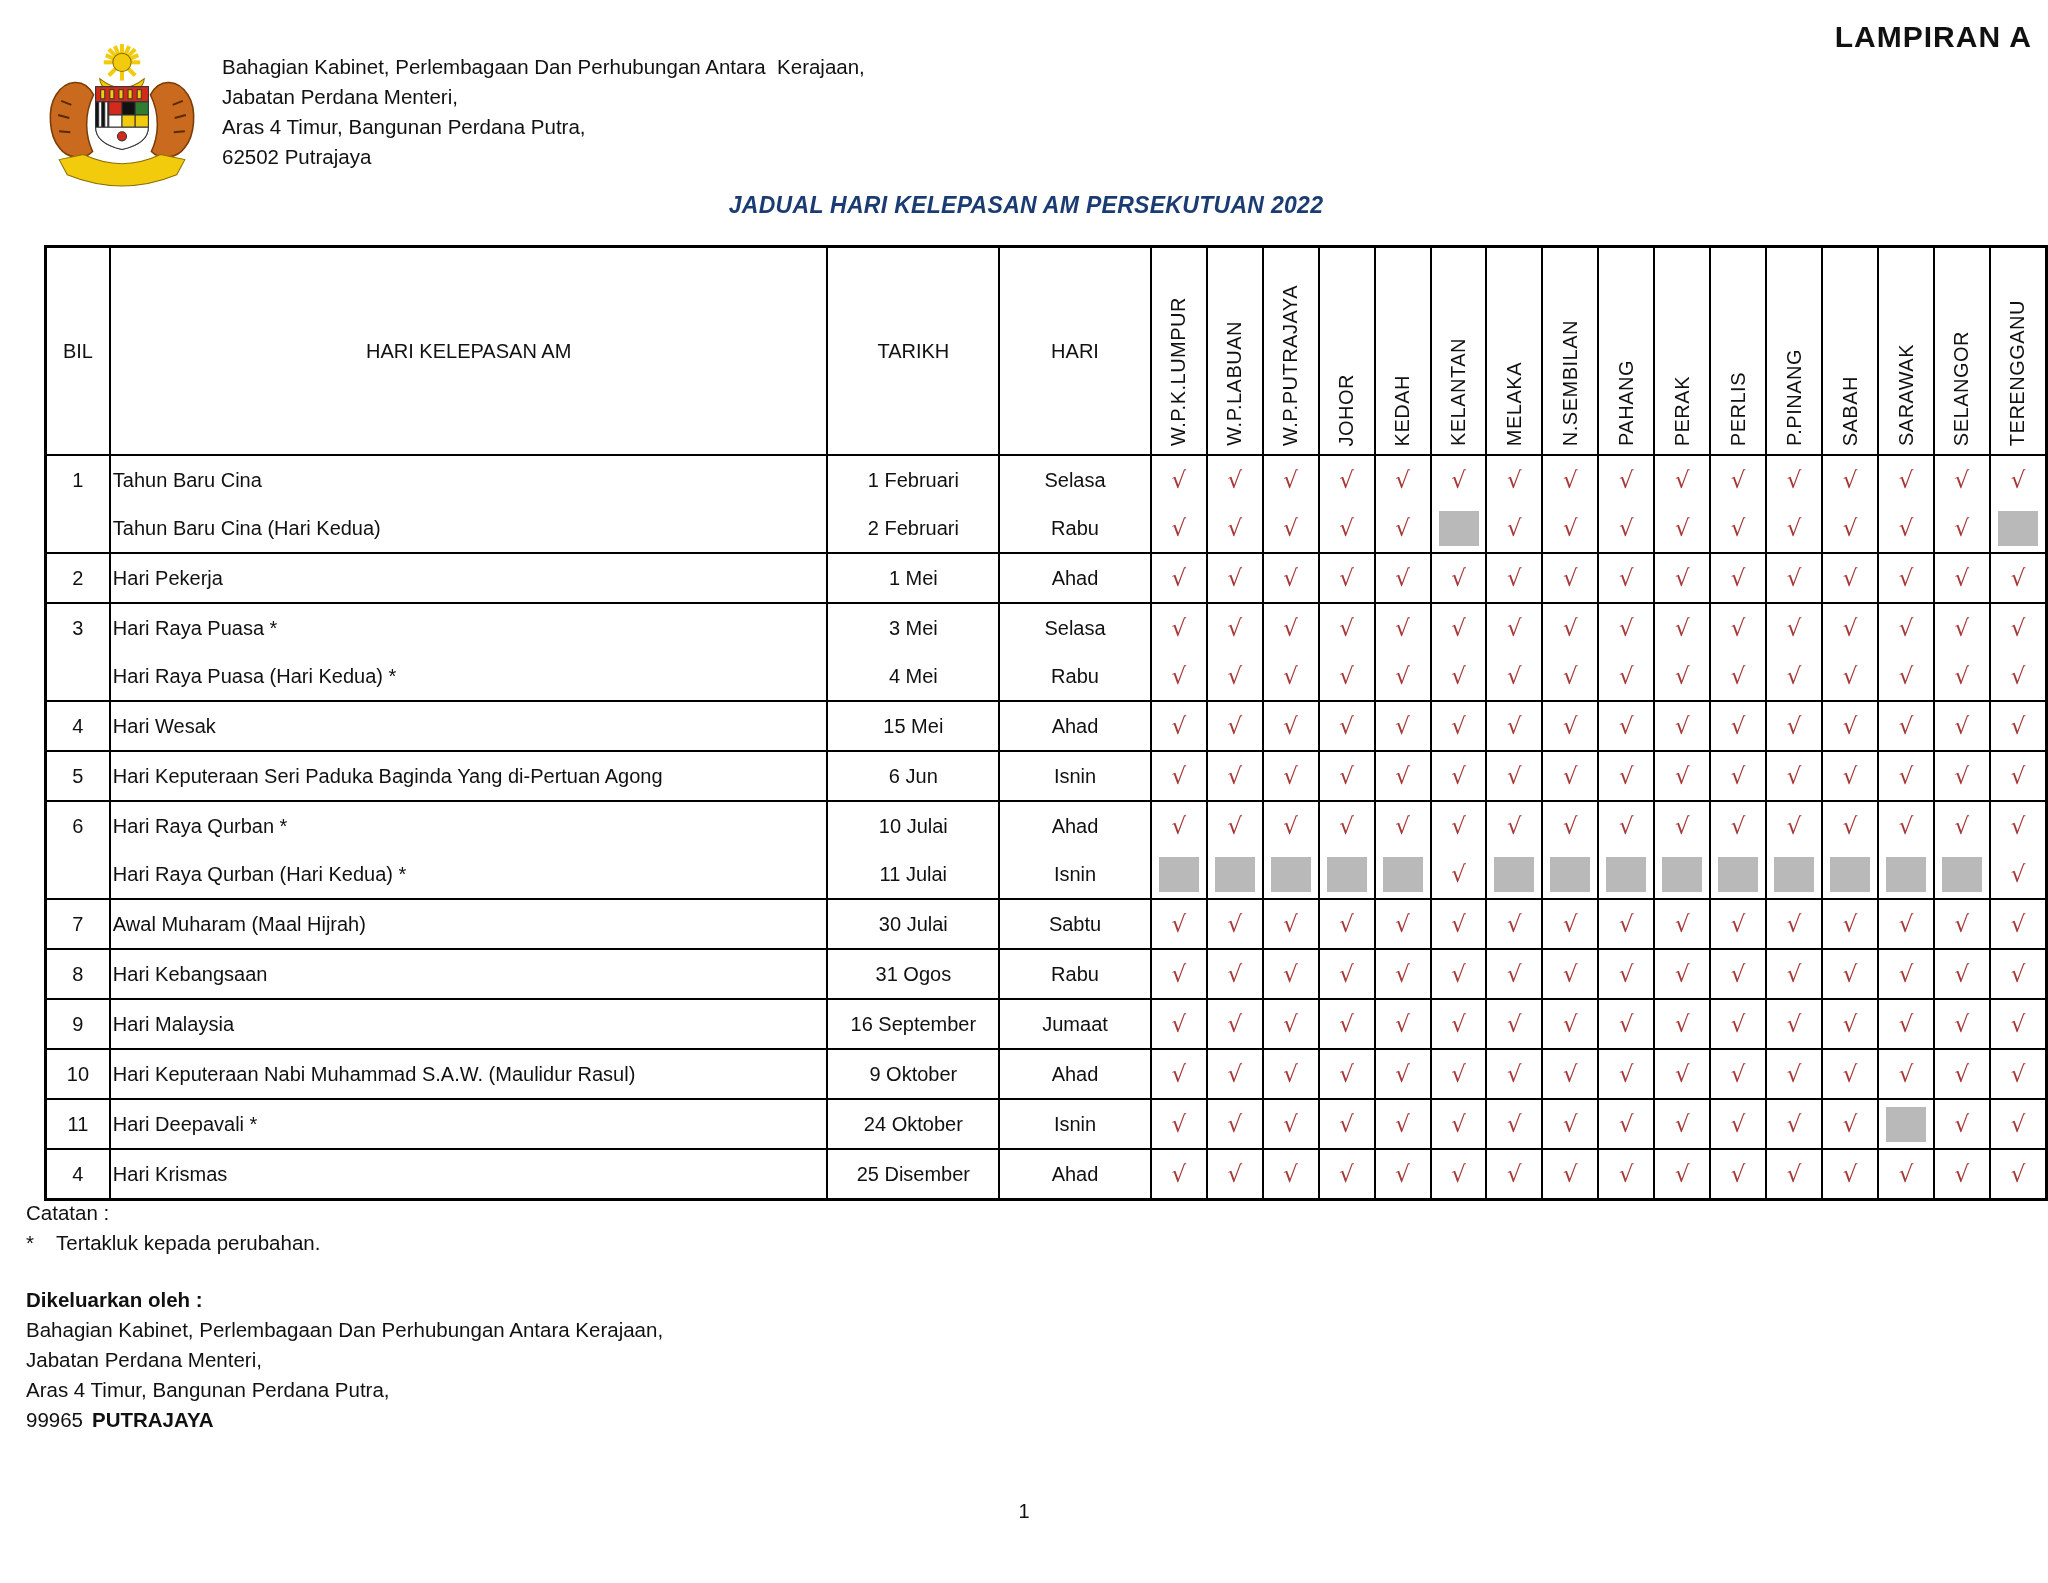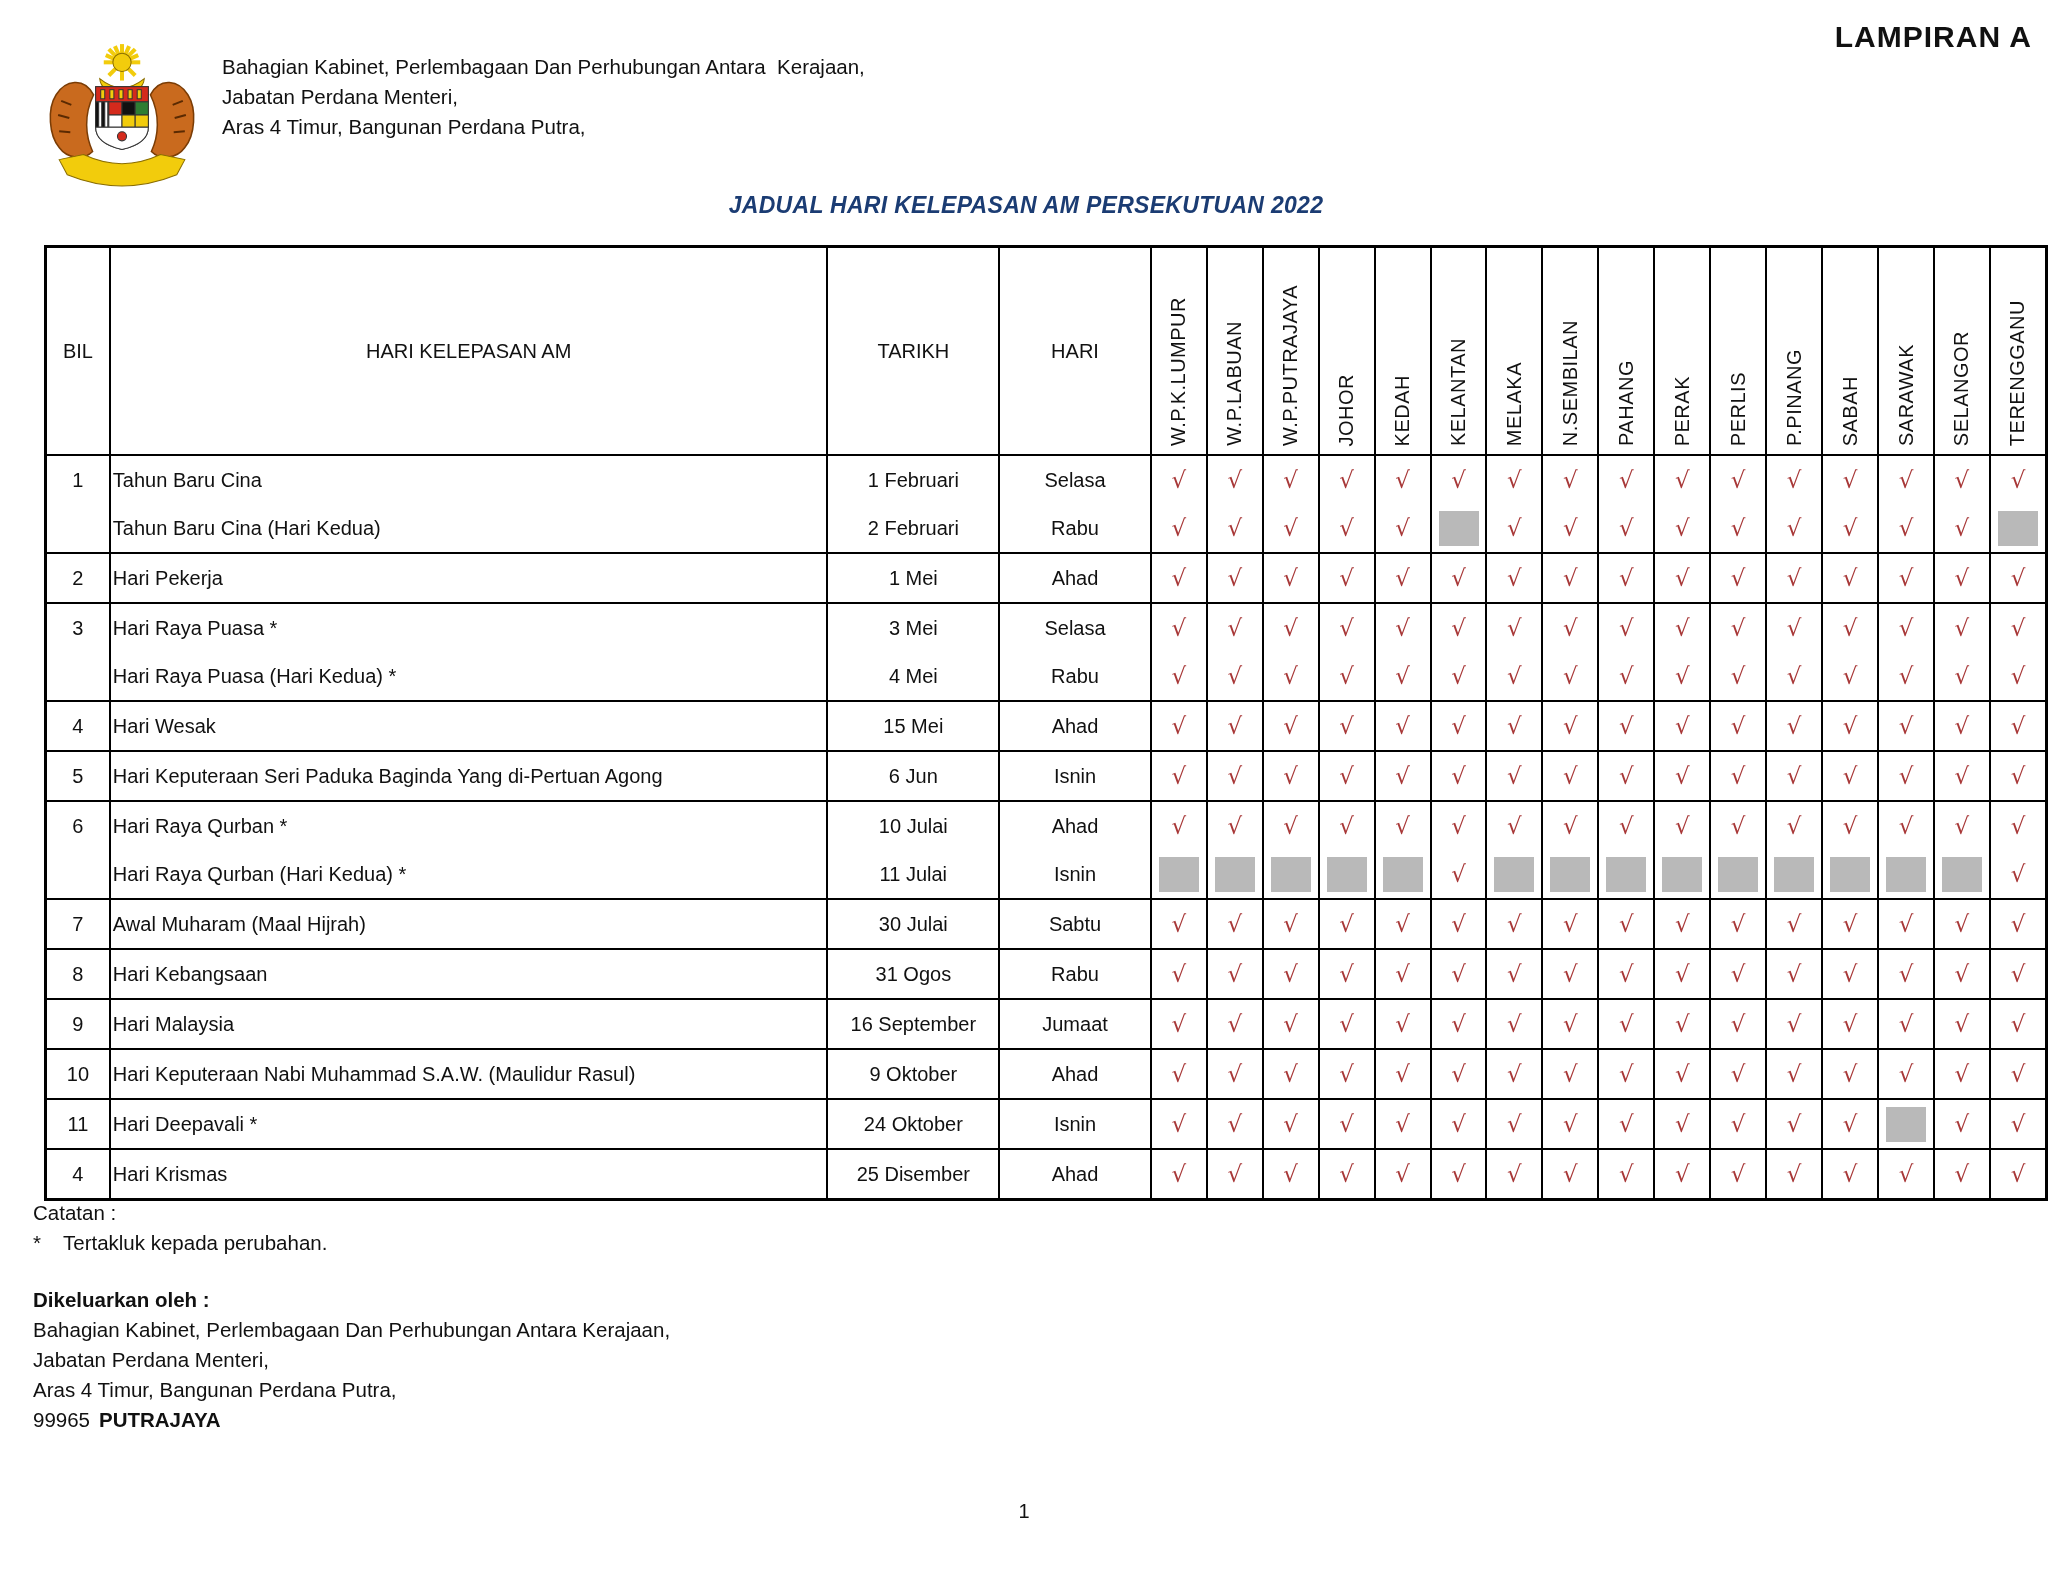--- a/index.html
+++ b/index.html
@@ -24,21 +24,21 @@
     writing-mode:vertical-rl;transform:rotate(180deg);
     margin:0 auto 8px auto;white-space:nowrap;font-size:20px;letter-spacing:0.5px;
   }
   td{vertical-align:top;}
   .line{height:48px;display:flex;align-items:center;justify-content:center;font-size:20px;}
   td.name .line{justify-content:flex-start;padding-left:2px;}
   .check{color:var(--check-red,#a83838);font-size:23px;line-height:1;
     font-family:"DejaVu Sans", sans-serif;}
   .grayBox{width:40px;height:35px;background:var(--gray-cell,#b9b9b9);}
 
-  .footer{position:absolute;left:33px;top:1198px;font-size:20.5px;}
+  .footer{position:absolute;left:26px;top:1198px;font-size:20.5px;}
   .footer .fline{height:30px;display:flex;align-items:center;white-space:pre;}
   .footer .spacer{height:27px;}
   .bold{font-weight:bold;}
   .page-num{position:absolute;left:0;top:1500px;width:100%;text-align:center;font-size:20px;}
 </style>
 </head>
 <body>
 
 <div class="lampiran">LAMPIRAN A</div>
 
@@ -101,20 +101,21 @@
     </g>
 
     <path d="M14,120 l24,-5 q38,18 76,0 l24,5 -8,15 q-54,22 -108,0 z" fill="#f2cc0c" stroke="#8a6d00" stroke-width="1"></path>
   </svg>
 </div>
 
 <div class="address">
   <div>Bahagian Kabinet, Perlembagaan Dan Perhubungan Antara  Kerajaan,</div>
   <div>Jabatan Perdana Menteri,</div>
   <div>Aras 4 Timur, Bangunan Perdana Putra,</div>
+  <div>62502 Putrajaya</div>
 </div>
 
 <div class="doc-title">JADUAL HARI KELEPASAN AM PERSEKUTUAN 2022</div>
 
 <table class="holiday">
   <thead>
     <tr id="header-row">
       <th class="c-bil">BIL</th>
       <th class="c-name">HARI KELEPASAN AM</th>
       <th class="c-date">TARIKH</th>

